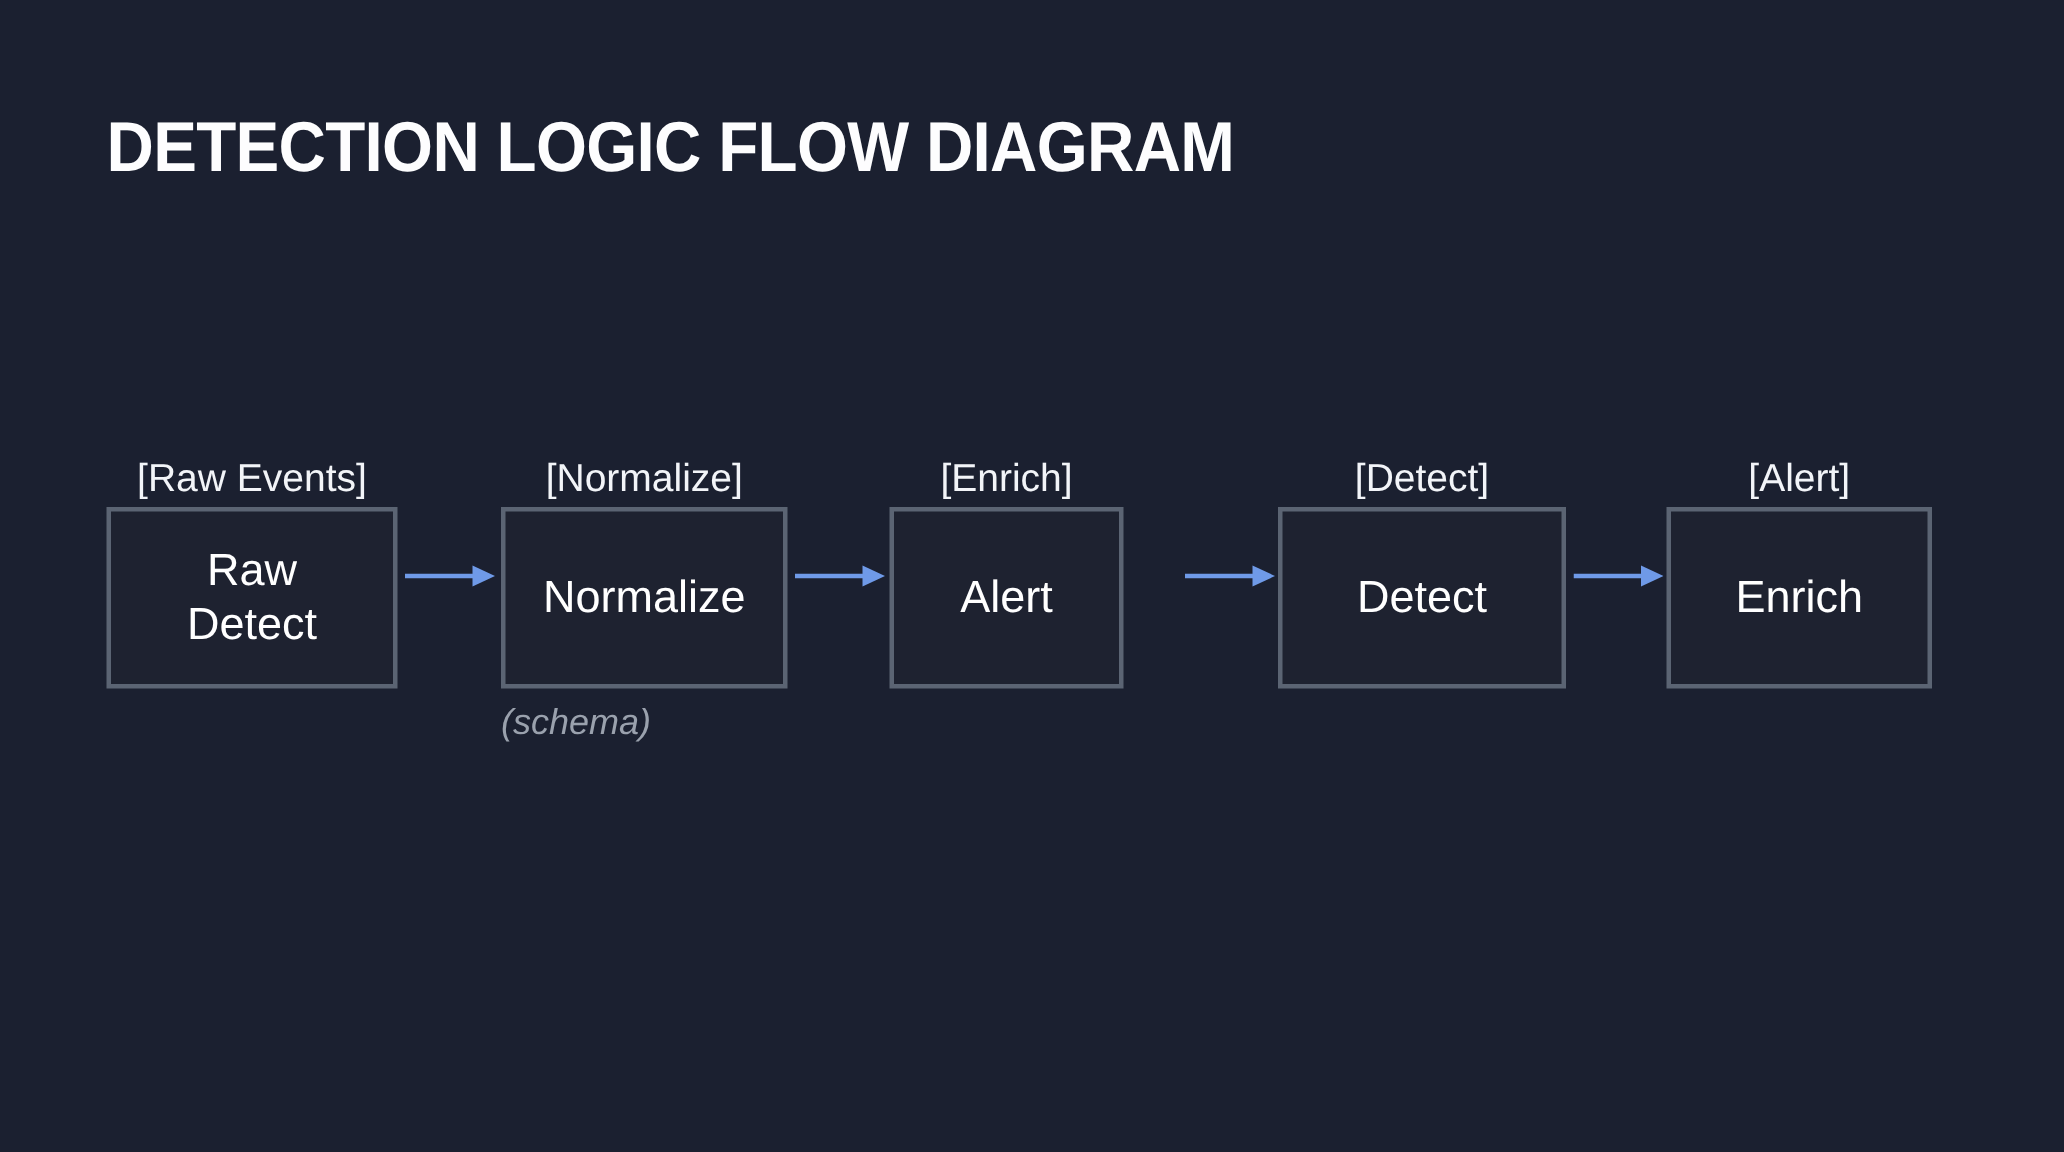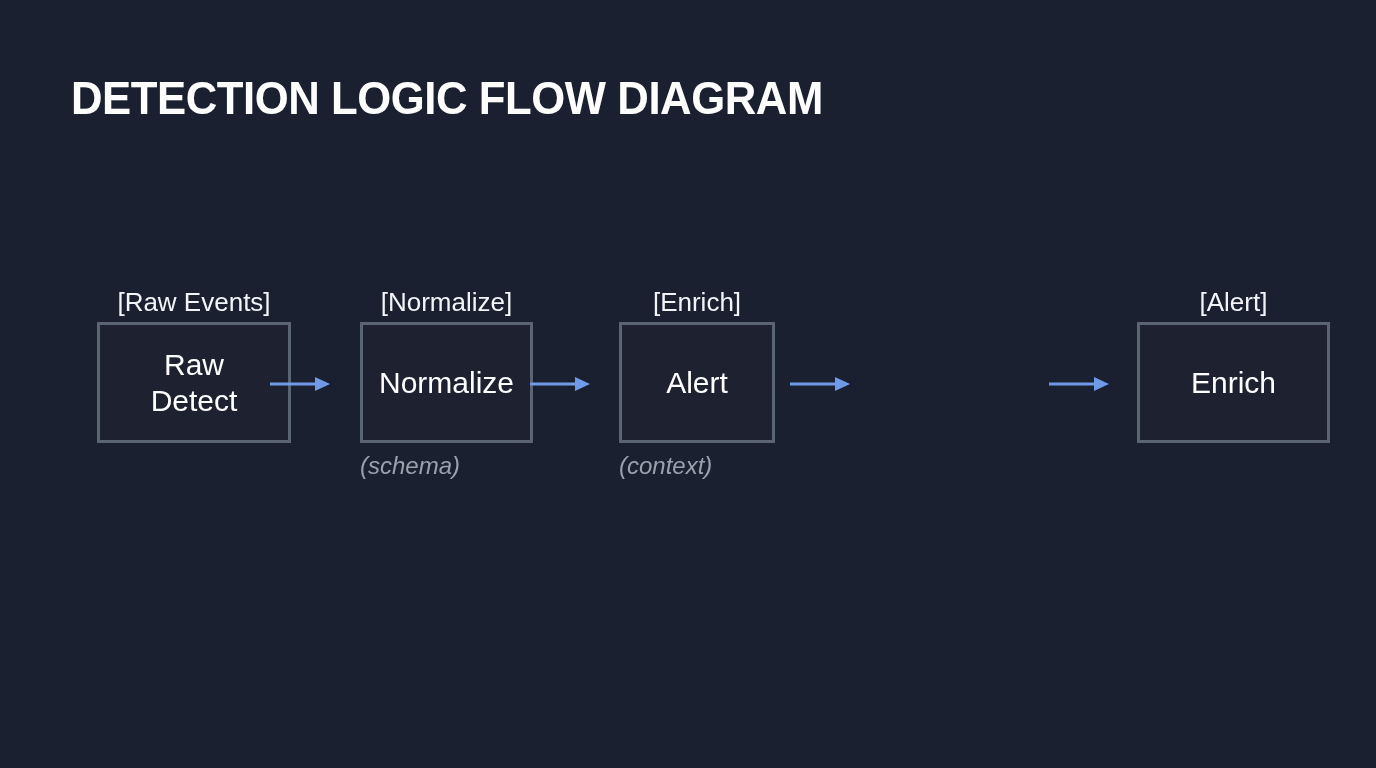--- a/index.html
+++ b/index.html
@@ -34,22 +34,21 @@
   #flow {
     position: absolute;
     left: 71px;
     top: 270px;
     width: 1234px;
     height: 230px;
   }
 
   .node {
     position: absolute;
-    top: 52px;
-    margin-left: 26px;
+    top: 68px;
   }
 
   .node-label {
     position: absolute;
     bottom: 100%;
     left: 0;
     width: 100%;
     margin-bottom: 7px;
     text-align: center;
     font-size: 26px;
@@ -114,58 +113,63 @@
     </div>
   </div>
 
   <div class="arrow" style="left:199px; width:60px;">
     <svg width="60" height="18" viewBox="0 0 60 18" aria-hidden="true">
       <line x1="0" y1="9" x2="47" y2="9" stroke="#6f9ae8" stroke-width="3"></line>
       <polygon points="45,2 60,9 45,16" fill="#6f9ae8"></polygon>
     </svg>
   </div>
 
-  <div class="node" style="left:263px; width:173px;">
+  <div class="node" style="left:263px; width:191px;">
     <div class="node-label">[Normalize]</div>
     <div class="node-box">
       <div class="node-text">Normalize</div>
     </div>
     <div class="node-caption">(schema)</div>
   </div>
 
   <div class="arrow" style="left:459px; width:60px;">
     <svg width="60" height="18" viewBox="0 0 60 18" aria-hidden="true">
       <line x1="0" y1="9" x2="47" y2="9" stroke="#6f9ae8" stroke-width="3"></line>
       <polygon points="45,2 60,9 45,16" fill="#6f9ae8"></polygon>
     </svg>
   </div>
 
   <div class="node" style="left:522px; width:156px;">
     <div class="node-label">[Enrich]</div>
     <div class="node-box">
       <div class="node-text">Alert</div>
     </div>
-    <div class="node-caption">(context)</div>
   </div>
 
   <div class="arrow" style="left:719px; width:60px;">
     <svg width="60" height="18" viewBox="0 0 60 18" aria-hidden="true">
       <line x1="0" y1="9" x2="47" y2="9" stroke="#6f9ae8" stroke-width="3"></line>
       <polygon points="45,2 60,9 45,16" fill="#6f9ae8"></polygon>
     </svg>
   </div>
 
+  <div class="node" style="left:781px; width:192px;">
+    <div class="node-label">[Detect]</div>
+    <div class="node-box">
+      <div class="node-text">Detect</div>
+    </div>
+  </div>
 
   <div class="arrow" style="left:978px; width:60px;">
     <svg width="60" height="18" viewBox="0 0 60 18" aria-hidden="true">
       <line x1="0" y1="9" x2="47" y2="9" stroke="#6f9ae8" stroke-width="3"></line>
       <polygon points="45,2 60,9 45,16" fill="#6f9ae8"></polygon>
     </svg>
   </div>
 
-  <div class="node" style="left:1040px; width:193px;">
+  <div class="node" style="left:1040px; width:177px;">
     <div class="node-label">[Alert]</div>
     <div class="node-box">
       <div class="node-text">Enrich</div>
     </div>
   </div>
 
 </div>
 
 </body></html>

